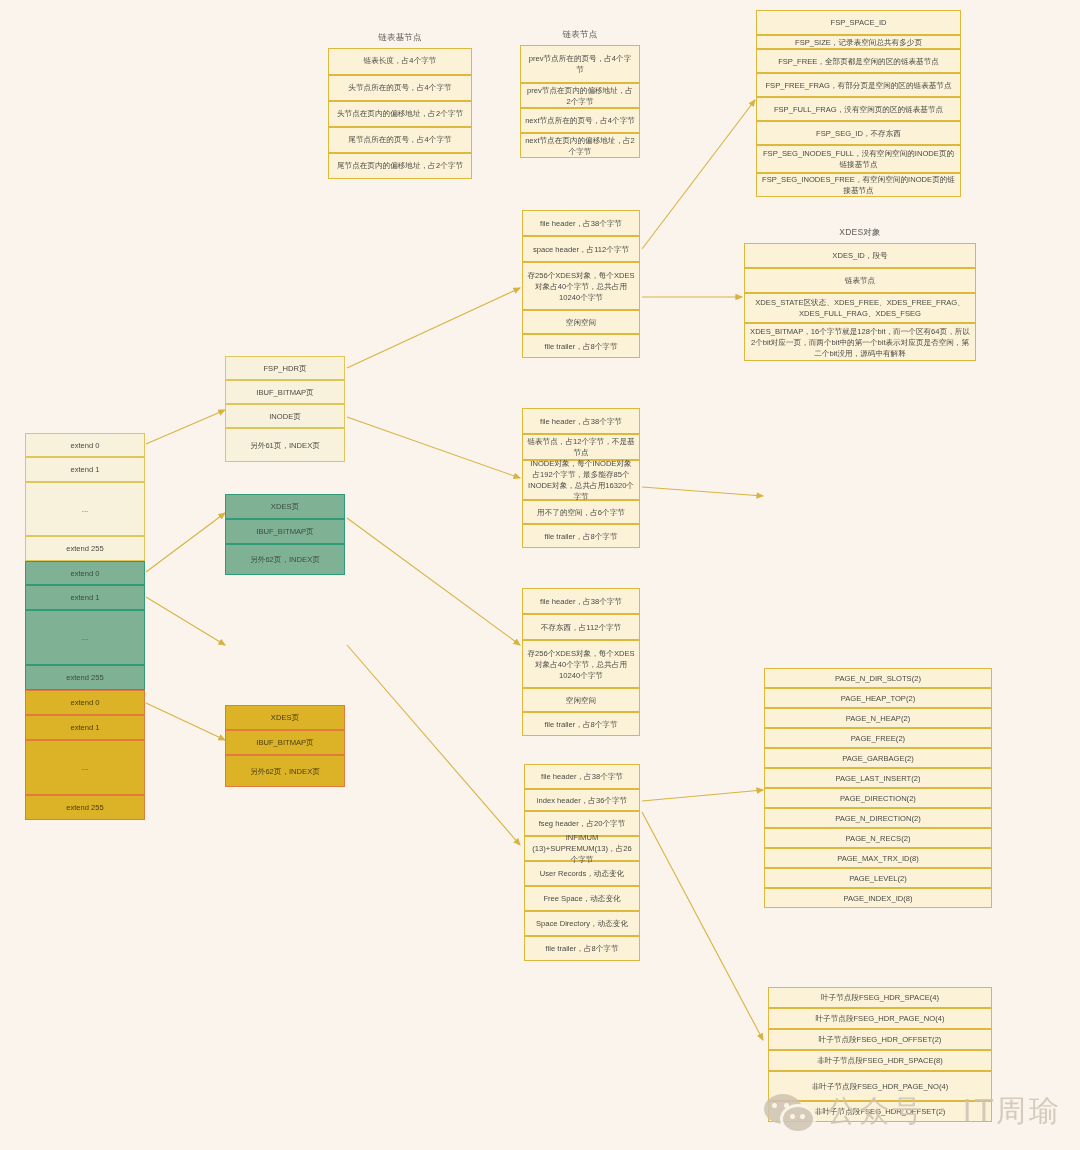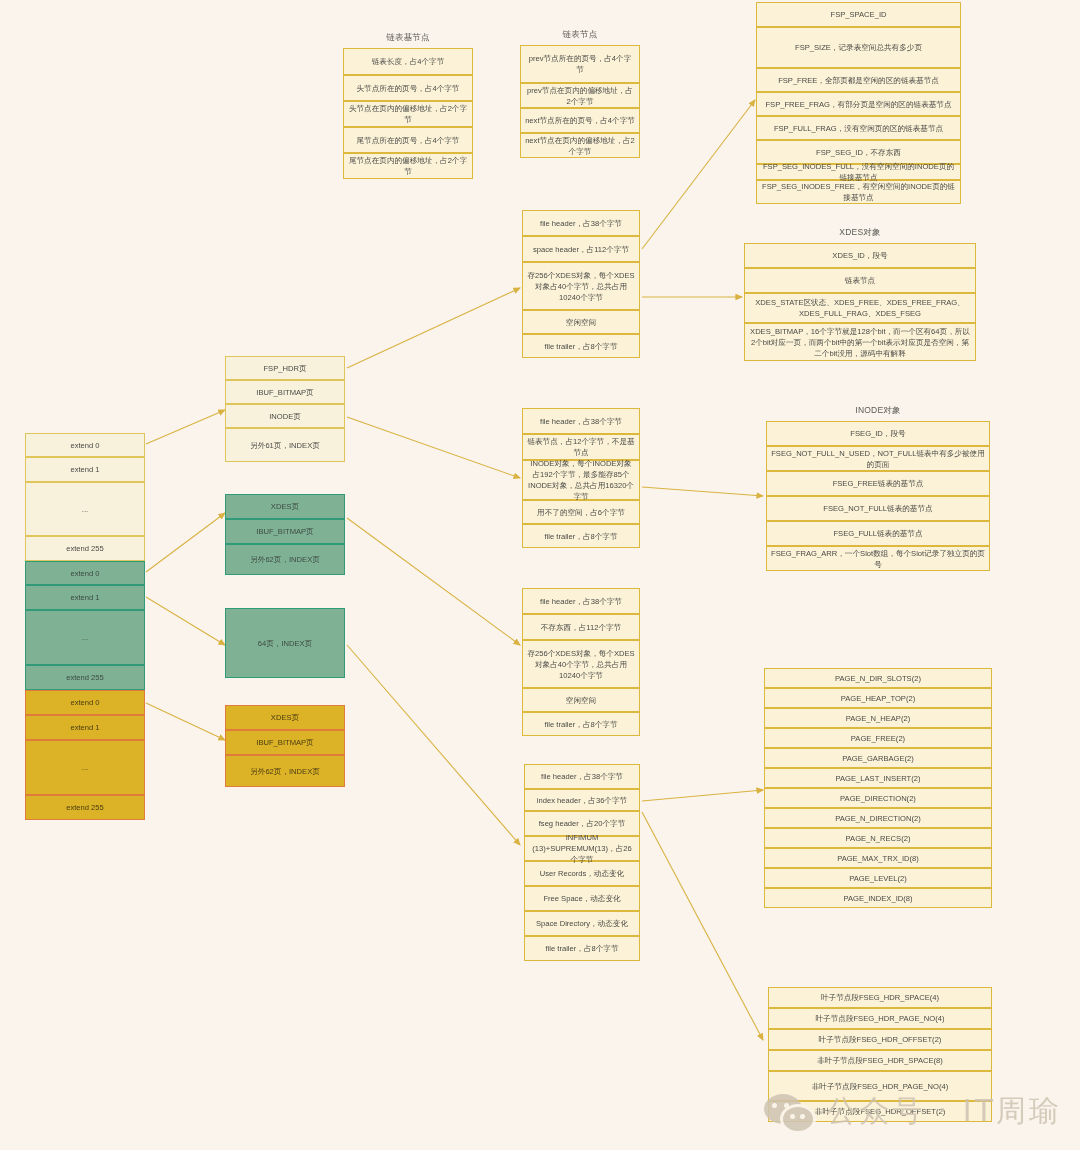--- a/index.html
+++ b/index.html
@@ -79,65 +79,56 @@
       <path d="M347,518 L520,645"></path>
 
       <path d="M347,645 L520,845"></path>
 
       <path d="M642,801 L763,790"></path>
 
       <path d="M642,812 L763,1040"></path>
     </g>
   </svg>
 
-  <div class="grp y" style="left:343px;top:48px;width:130px;">
+  <div class="grp y" style="left:328px;top:48px;width:144px;font-family:Liberation Mono, monospace;">
     <div class="caption">链表基节点</div>
     <div class="cell" style="height:27px">链表长度，占4个字节</div>
     <div class="cell" style="height:26px">头节点所在的页号，占4个字节</div>
     <div class="cell" style="height:26px">头节点在页内的偏移地址，占2个字节</div>
     <div class="cell" style="height:26px">尾节点所在的页号，占4个字节</div>
     <div class="cell" style="height:26px">尾节点在页内的偏移地址，占2个字节</div>
   </div>
 
   <div class="grp y" style="left:520px;top:45px;width:120px;">
     <div class="caption">链表节点</div>
     <div class="cell" style="height:38px">prev节点所在的页号，占4个字节</div>
     <div class="cell" style="height:25px">prev节点在页内的偏移地址，占2个字节</div>
     <div class="cell" style="height:25px">next节点所在的页号，占4个字节</div>
     <div class="cell" style="height:25px">next节点在页内的偏移地址，占2个字节</div>
   </div>
 
-  <div class="grp y" style="left:756px;top:2px;width:205px;">
+  <div class="grp y" style="left:756px;top:10px;width:205px;">
     <div class="cell" style="height:25px">FSP_SPACE_ID</div>
-    <div class="cell" style="height:41px">FSP_SIZE，记录表空间总共有多少页</div>
+    <div class="cell" style="height:14px">FSP_SIZE，记录表空间总共有多少页</div>
     <div class="cell" style="height:24px">FSP_FREE，全部页都是空闲的区的链表基节点</div>
     <div class="cell" style="height:24px">FSP_FREE_FRAG，有部分页是空闲的区的链表基节点</div>
     <div class="cell" style="height:24px">FSP_FULL_FRAG，没有空闲页的区的链表基节点</div>
     <div class="cell" style="height:24px">FSP_SEG_ID，不存东西</div>
-    <div class="cell" style="height:16px">FSP_SEG_INODES_FULL，没有空闲空间的INODE页的链接基节点</div>
+    <div class="cell" style="height:28px">FSP_SEG_INODES_FULL，没有空闲空间的INODE页的链接基节点</div>
     <div class="cell" style="height:24px">FSP_SEG_INODES_FREE，有空闲空间的INODE页的链接基节点</div>
   </div>
 
   <div class="grp y" style="left:744px;top:243px;width:232px;">
     <div class="caption">XDES对象</div>
     <div class="cell" style="height:25px">XDES_ID，段号</div>
     <div class="cell" style="height:25px">链表节点</div>
     <div class="cell" style="height:30px">XDES_STATE区状态、XDES_FREE、XDES_FREE_FRAG、XDES_FULL_FRAG、XDES_FSEG</div>
     <div class="cell" style="height:38px">XDES_BITMAP，16个字节就是128个bit，而一个区有64页，所以2个bit对应一页，而两个bit中的第一个bit表示对应页是否空闲，第二个bit没用，源码中有解释</div>
   </div>
 
-  <div class="grp y" style="left:766px;top:421px;width:224px;">
-    <div class="caption">INODE对象</div>
-    <div class="cell" style="height:25px">FSEG_ID，段号</div>
-    <div class="cell" style="height:25px">FSEG_NOT_FULL_N_USED，NOT_FULL链表中有多少被使用的页面</div>
-    <div class="cell" style="height:25px">FSEG_FREE链表的基节点</div>
-    <div class="cell" style="height:25px">FSEG_NOT_FULL链表的基节点</div>
-    <div class="cell" style="height:25px">FSEG_FULL链表的基节点</div>
-    <div class="cell" style="height:25px">FSEG_FRAG_ARR，一个Slot数组，每个Slot记录了独立页的页号</div>
-  </div>
 
   <div class="grp y" style="left:522px;top:210px;width:118px;">
     <div class="cell" style="height:26px">file header，占38个字节</div>
     <div class="cell" style="height:26px">space header，占112个字节</div>
     <div class="cell" style="height:48px">存256个XDES对象，每个XDES对象占40个字节，总共占用10240个字节</div>
     <div class="cell" style="height:24px">空闲空间</div>
     <div class="cell" style="height:24px">file trailer，占8个字节</div>
   </div>
 
   <div class="grp y" style="left:522px;top:408px;width:118px;">
@@ -216,23 +207,20 @@
     <div class="cell" style="height:24px">INODE页</div>
     <div class="cell" style="height:34px">另外61页，INDEX页</div>
   </div>
 
   <div class="grp g" style="left:225px;top:494px;width:120px;">
     <div class="cell" style="height:25px">XDES页</div>
     <div class="cell" style="height:25px">IBUF_BITMAP页</div>
     <div class="cell" style="height:31px">另外62页，INDEX页</div>
   </div>
 
-  <div class="grp g" style="left:225px;top:608px;width:120px;">
-    <div class="cell" style="height:70px">64页，INDEX页</div>
-  </div>
 
   <div class="grp o" style="left:225px;top:705px;width:120px;">
     <div class="cell" style="height:25px">XDES页</div>
     <div class="cell" style="height:25px">IBUF_BITMAP页</div>
     <div class="cell" style="height:32px">另外62页，INDEX页</div>
   </div>
 
   <div class="wm">
     <span class="bubble">
       <span class="b1"></span>

